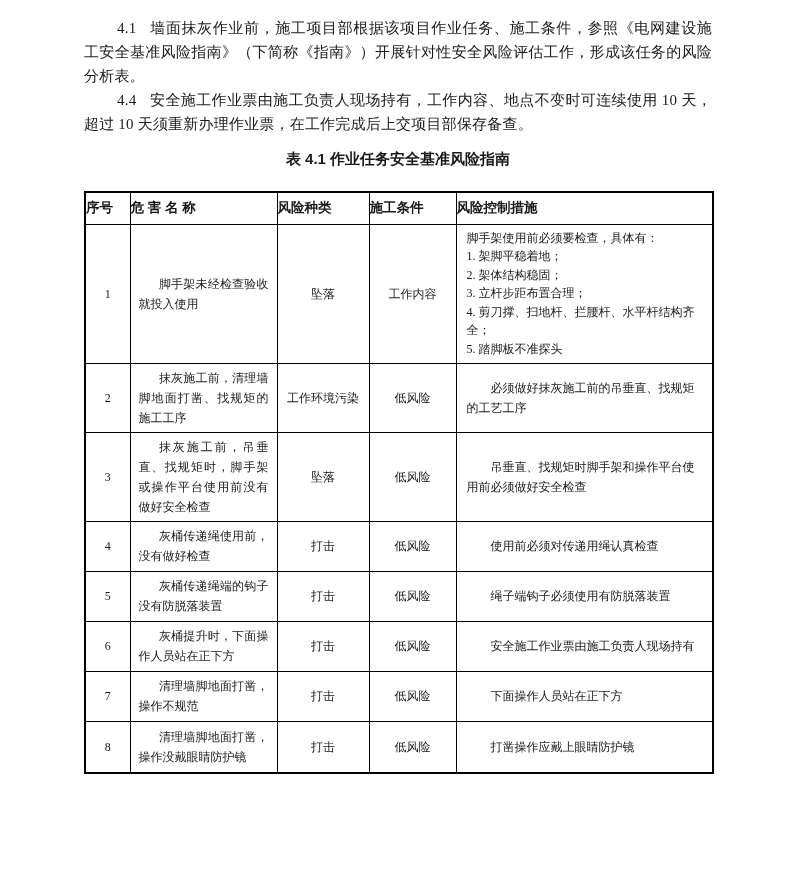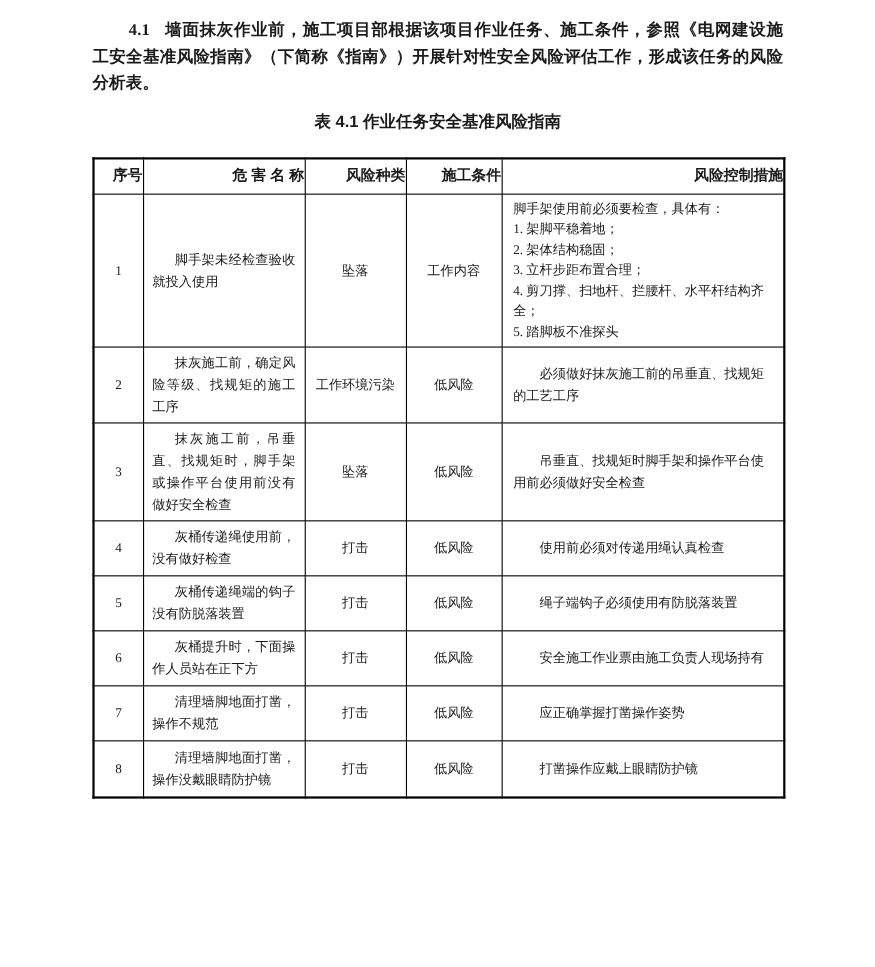--- a/index.html
+++ b/index.html
@@ -15,21 +15,20 @@
     position: absolute;
     left: 84px; top: 16px; width: 628px;
   }
   
   .para {
     font-size: 15px;
     line-height: 24px;
     text-align: justify;
     text-indent: 2.2em;
     letter-spacing: 0.2px;
-    font-weight: bold;
   }
   .para .pnum { margin-right: 0.9em; }
   
   .tbl-title {
     margin-top: 14px;
     margin-bottom: 23px;
     text-align: center;
     font-family: "Liberation Sans", "DejaVu Sans", sans-serif;
     font-weight: bold;
     font-size: 15px;
@@ -45,21 +44,21 @@
   table.risk th, table.risk td {
     border: 1px solid #000;
     vertical-align: middle;
     font-size: 12px;
     line-height: 20px;
     overflow: hidden;
   }
   table.risk th {
     font-family: "Liberation Sans", "DejaVu Sans", sans-serif;
     font-weight: bold;
-    text-align: right;
+    text-align: left;
     height: 32px;
     font-size: 13.5px;
   }
   col.c-no      { width: 45px; }
   col.c-hazard  { width: 147px; }
   col.c-type    { width: 92px; }
   col.c-level   { width: 87px; }
   col.c-measure { width: 257px; }
   td.no, td.type, td.level { text-align: center; }
   td.hazard {
@@ -89,20 +88,21 @@
 </style>
 </head>
 <body>
 
 <div class="doc">
 
   <p class="para"><span class="pnum">4.1</span><span>墙面抹灰作业前，施工项目部根据该项目作业任务、施工条件，参照《电网建设施工安全基准风险指南》（下简称《指南》）开展针对性安全风险评估工作，形成该任务的风险分析表。</span></p>
 
 
 
+  <p class="para"><span class="pnum">4.4</span><span>安全施工作业票由施工负责人现场持有，工作内容、地点不变时可连续使用 10 天，超过 10 天须重新办理作业票，在工作完成后上交项目部保存备查。</span></p>
 
   <div class="tbl-title">表 4.1 作业任务安全基准风险指南</div>
 
   <table class="risk">
     <colgroup>
       <col class="c-no">
         <col class="c-hazard">
         <col class="c-type">
         <col class="c-level">
         <col class="c-measure">
@@ -124,21 +124,21 @@
         <td class="level">工作内容</td>
         <td class="measure multiline">脚手架使用前必须要检查，具体有：
 1. 架脚平稳着地；
 2. 架体结构稳固；
 3. 立杆步距布置合理；
 4. 剪刀撑、扫地杆、拦腰杆、水平杆结构齐全；
 5. 踏脚板不准探头</td>
       </tr>
       <tr class="r2">
         <td class="no">2</td>
-        <td class="hazard">抹灰施工前，确定风险等级、找规矩的施工工序</td>
+        <td class="hazard">抹灰施工前，清理墙脚地面打凿、找规矩的施工工序</td>
         <td class="type">工作环境污染</td>
         <td class="level">低风险</td>
         <td class="measure first-indent">必须做好抹灰施工前的吊垂直、找规矩的工艺工序</td>
       </tr>
       <tr class="r3">
         <td class="no">3</td>
         <td class="hazard">抹灰施工前，吊垂直、找规矩时，脚手架或操作平台使用前没有做好安全检查</td>
         <td class="type">坠落</td>
         <td class="level">低风险</td>
         <td class="measure first-indent">吊垂直、找规矩时脚手架和操作平台使用前必须做好安全检查</td>
@@ -162,21 +162,21 @@
         <td class="hazard">灰桶提升时，下面操作人员站在正下方</td>
         <td class="type">打击</td>
         <td class="level">低风险</td>
         <td class="measure first-indent">安全施工作业票由施工负责人现场持有</td>
       </tr>
       <tr class="r7">
         <td class="no">7</td>
         <td class="hazard">清理墙脚地面打凿，操作不规范</td>
         <td class="type">打击</td>
         <td class="level">低风险</td>
-        <td class="measure first-indent">应正确掌握打凿操作姿势</td>
+        <td class="measure first-indent">下面操作人员站在正下方</td>
       </tr>
       <tr class="r8">
         <td class="no">8</td>
         <td class="hazard">清理墙脚地面打凿，操作没戴眼睛防护镜</td>
         <td class="type">打击</td>
         <td class="level">低风险</td>
         <td class="measure first-indent">打凿操作应戴上眼睛防护镜</td>
       </tr>
     </tbody>
   </table>

